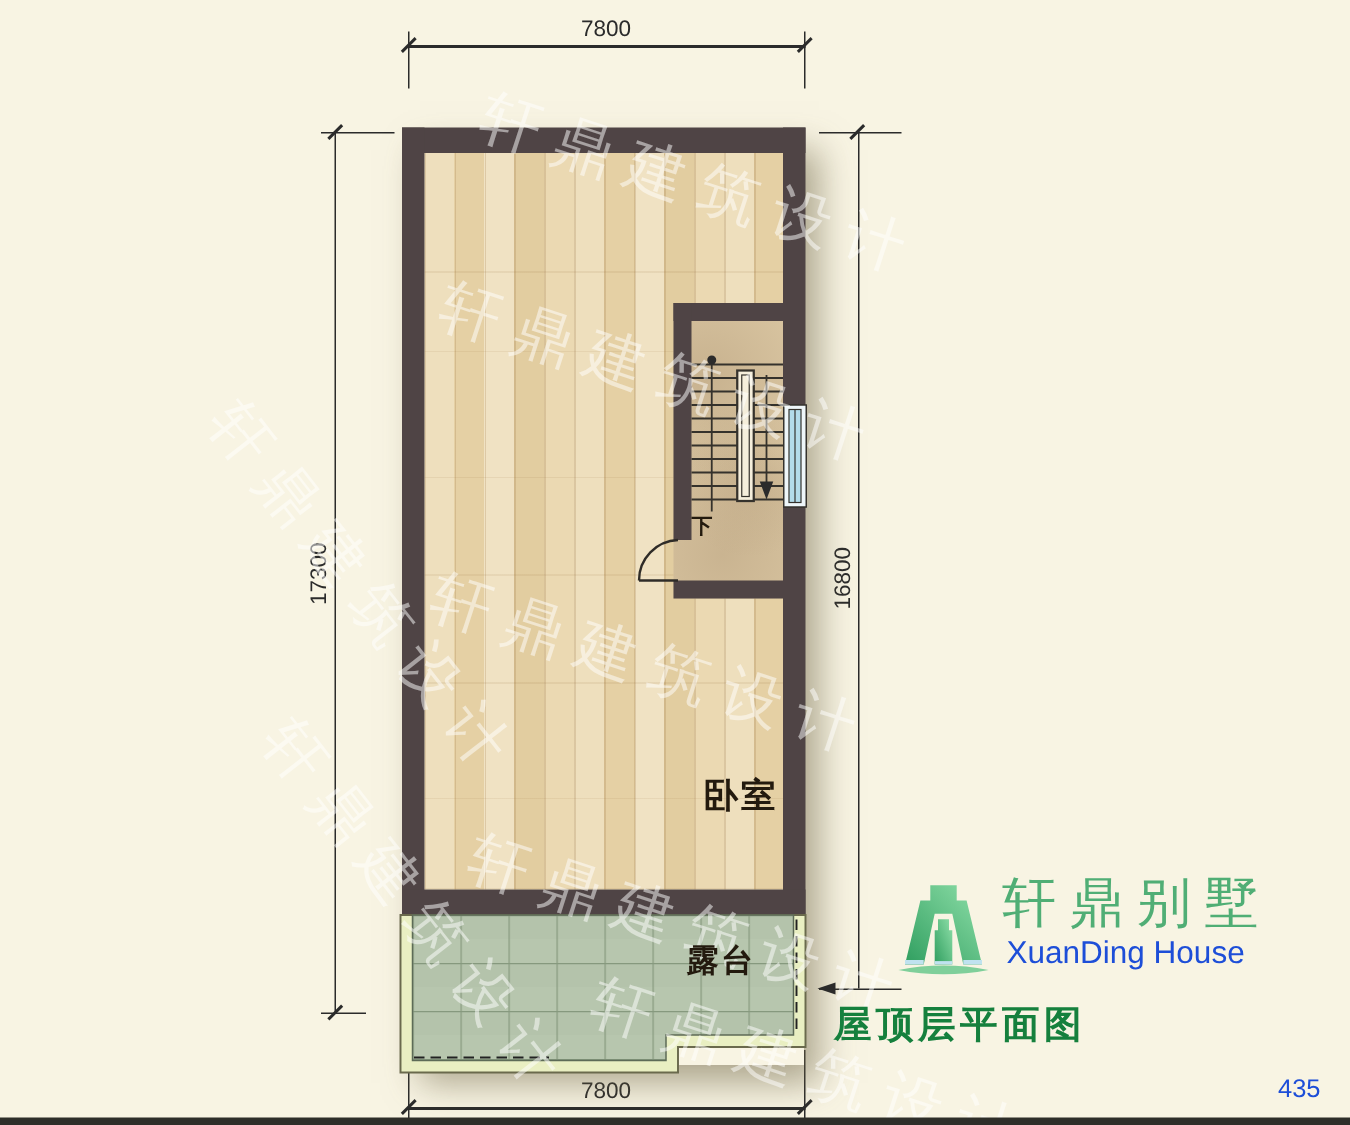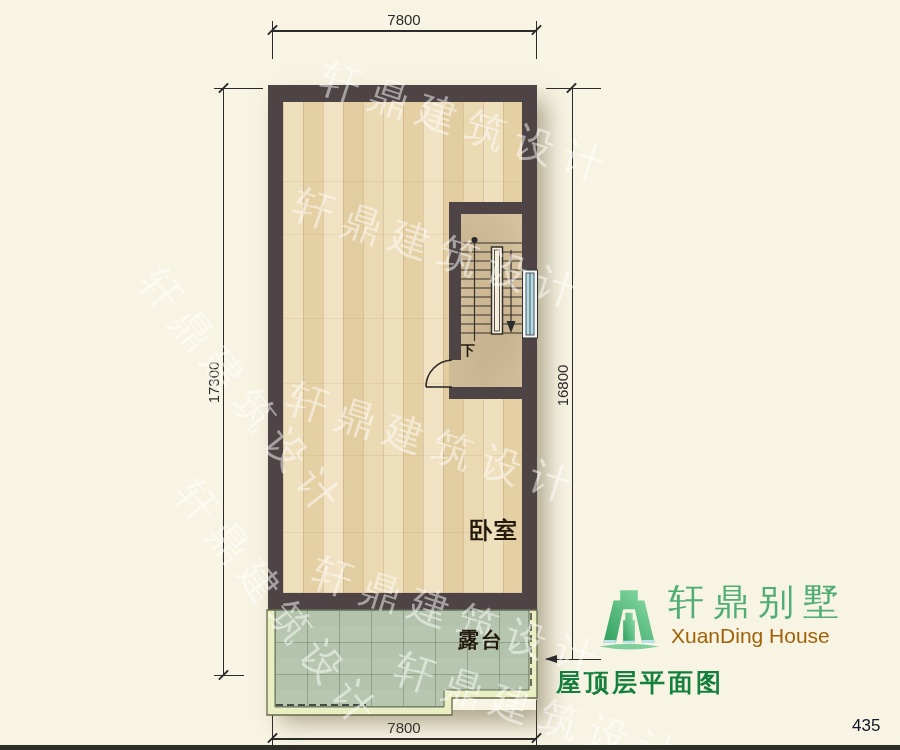--- a/index.html
+++ b/index.html
@@ -49,24 +49,24 @@
   .wm2{left:303px;top:176px;transform:rotate(18deg);}
   .wm3{left:170px;top:256px;transform:rotate(52deg);}
   .wm4{left:297px;top:370px;transform:rotate(18deg);}
   .wm5{left:206px;top:468px;transform:rotate(52deg);}
   .wm6{left:322px;top:544px;transform:rotate(18deg);}
   .wm7{left:404px;top:640px;transform:rotate(18deg);}
 
   
   .logo{position:absolute;left:596px;top:576px;width:290px;height:90px;z-index:40;}
   .logo-cn{position:absolute;left:72px;top:2px;font-size:36px;color:#50ae75;letter-spacing:9px;white-space:nowrap;}
-  .logo-en{position:absolute;left:75px;top:48px;font-size:21px;color:#a16207;white-space:nowrap;}
+  .logo-en{position:absolute;left:75px;top:48px;font-size:21px;color:#1d4ed8;white-space:nowrap;}
   .sheet-title{position:absolute;left:556px;top:666px;z-index:40;font-size:25px;font-weight:900;
                color:#15803d;letter-spacing:3px;white-space:nowrap;}
-  .page-number{position:absolute;left:852px;top:716px;z-index:40;font-size:17px;color:#0f172a;}
+  .page-number{position:absolute;left:852px;top:716px;z-index:40;font-size:17px;color:#1d4ed8;}
   .bottom-bar{position:absolute;left:0;top:745px;width:900px;height:5px;background:#2e2e29;z-index:45;}
 
   .arrow-left{position:absolute;width:0;height:0;border-top:4px solid transparent;
               border-bottom:4px solid transparent;border-right:12px solid #2b2b2b;z-index:15;}
 </style>
 </head>
 <body>
 
 <div class="canvas">
 

